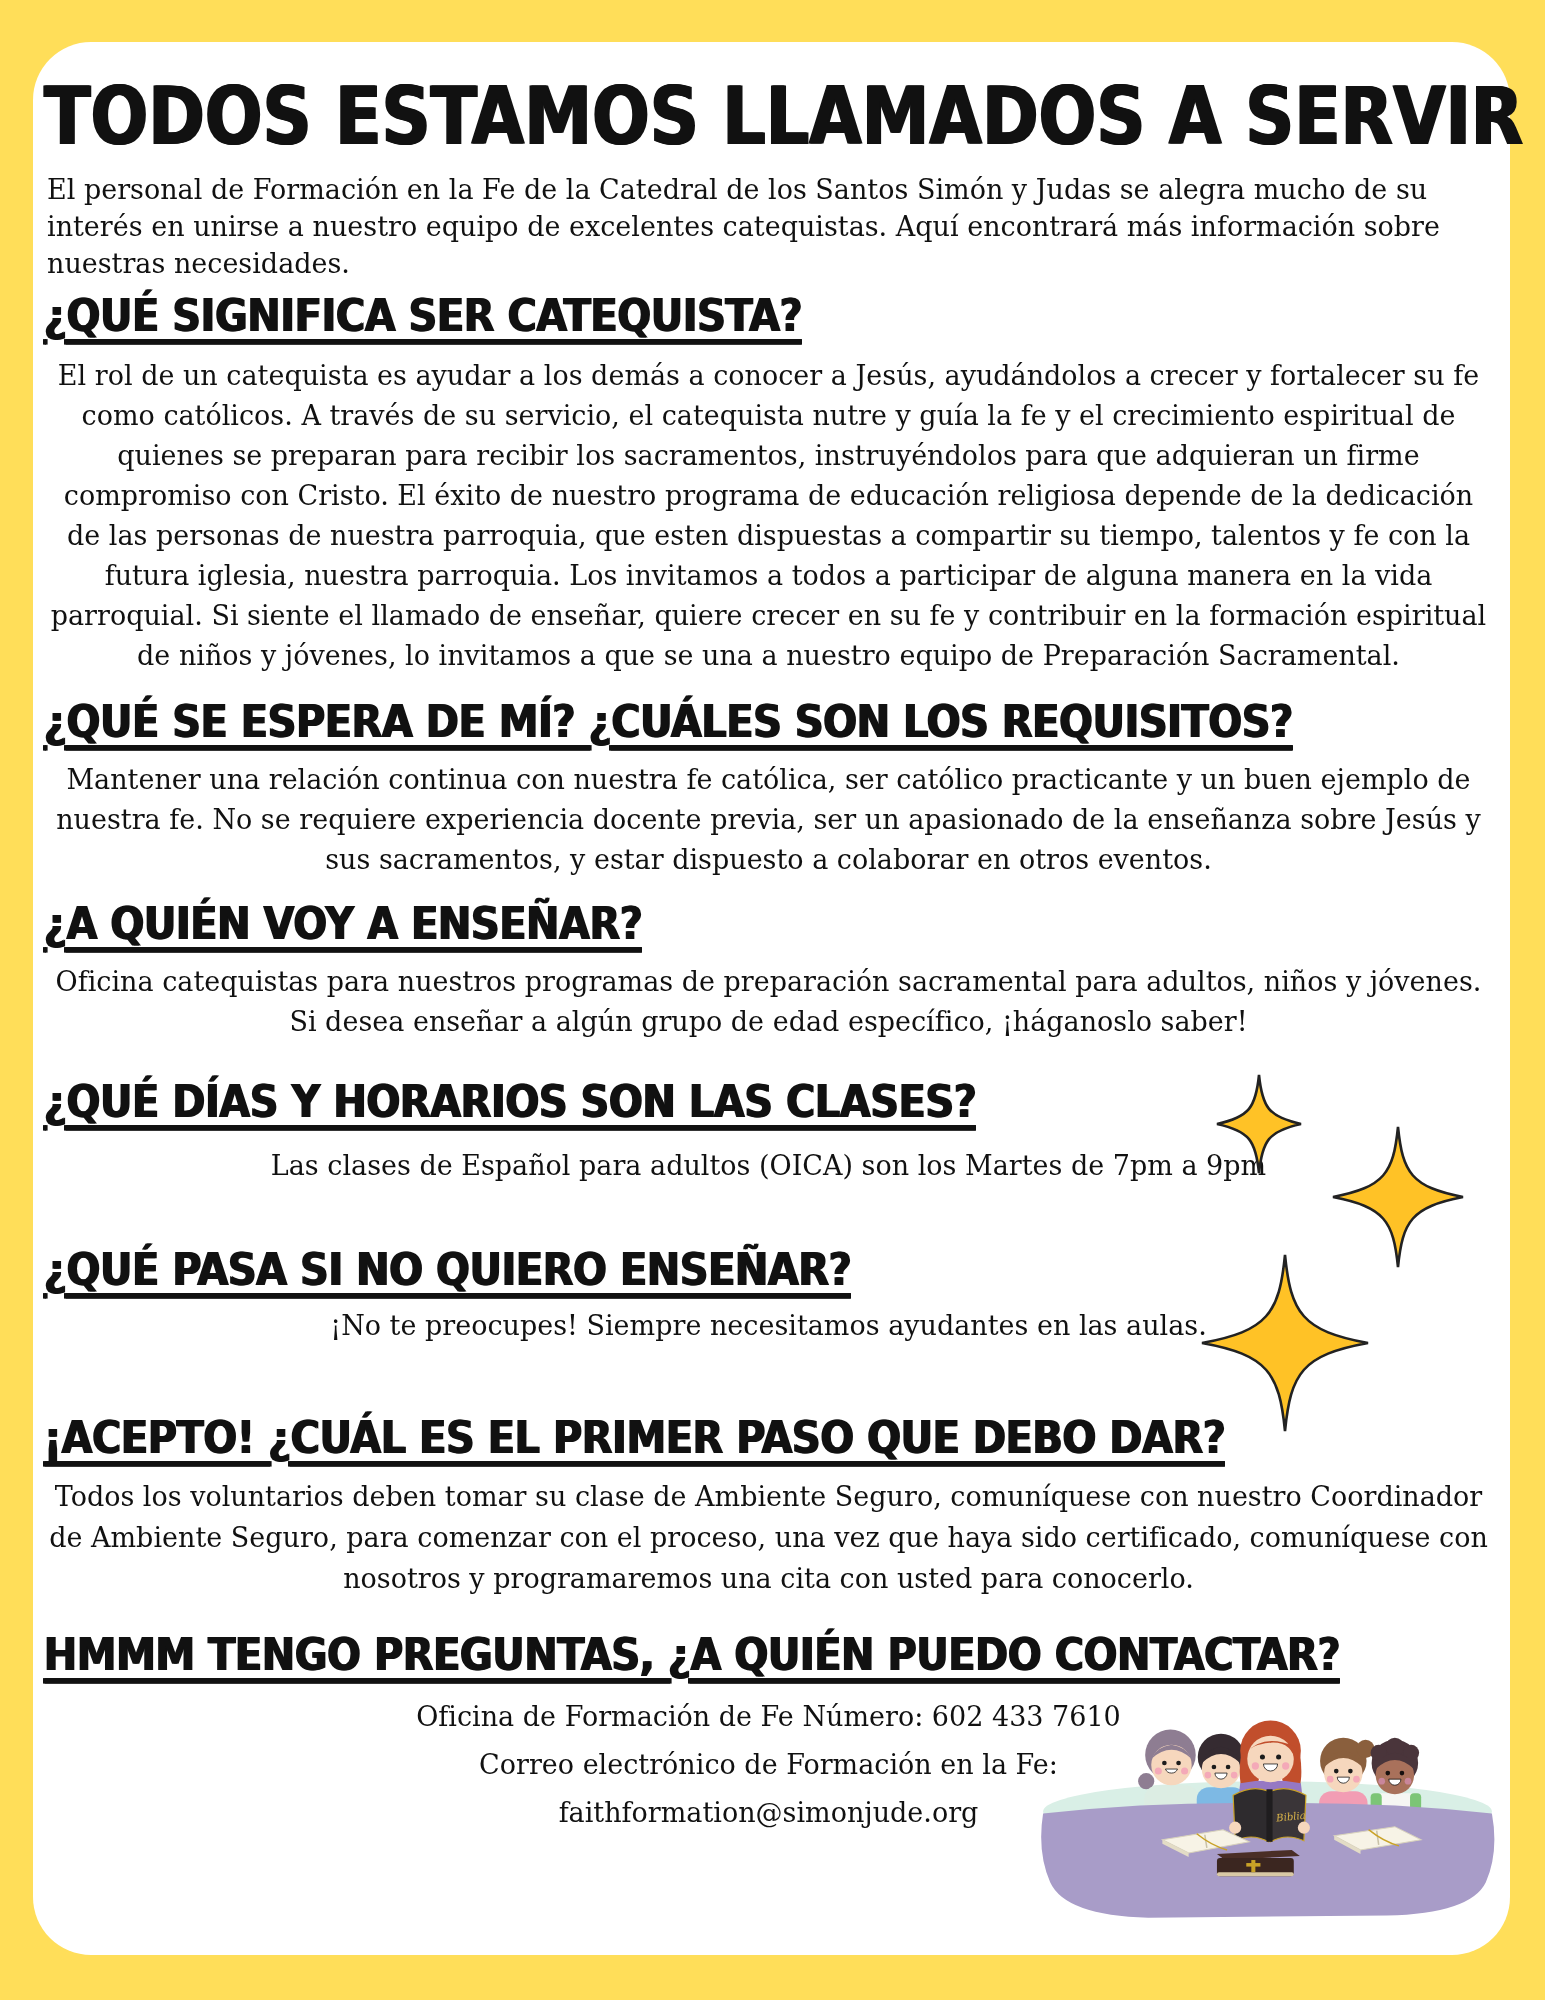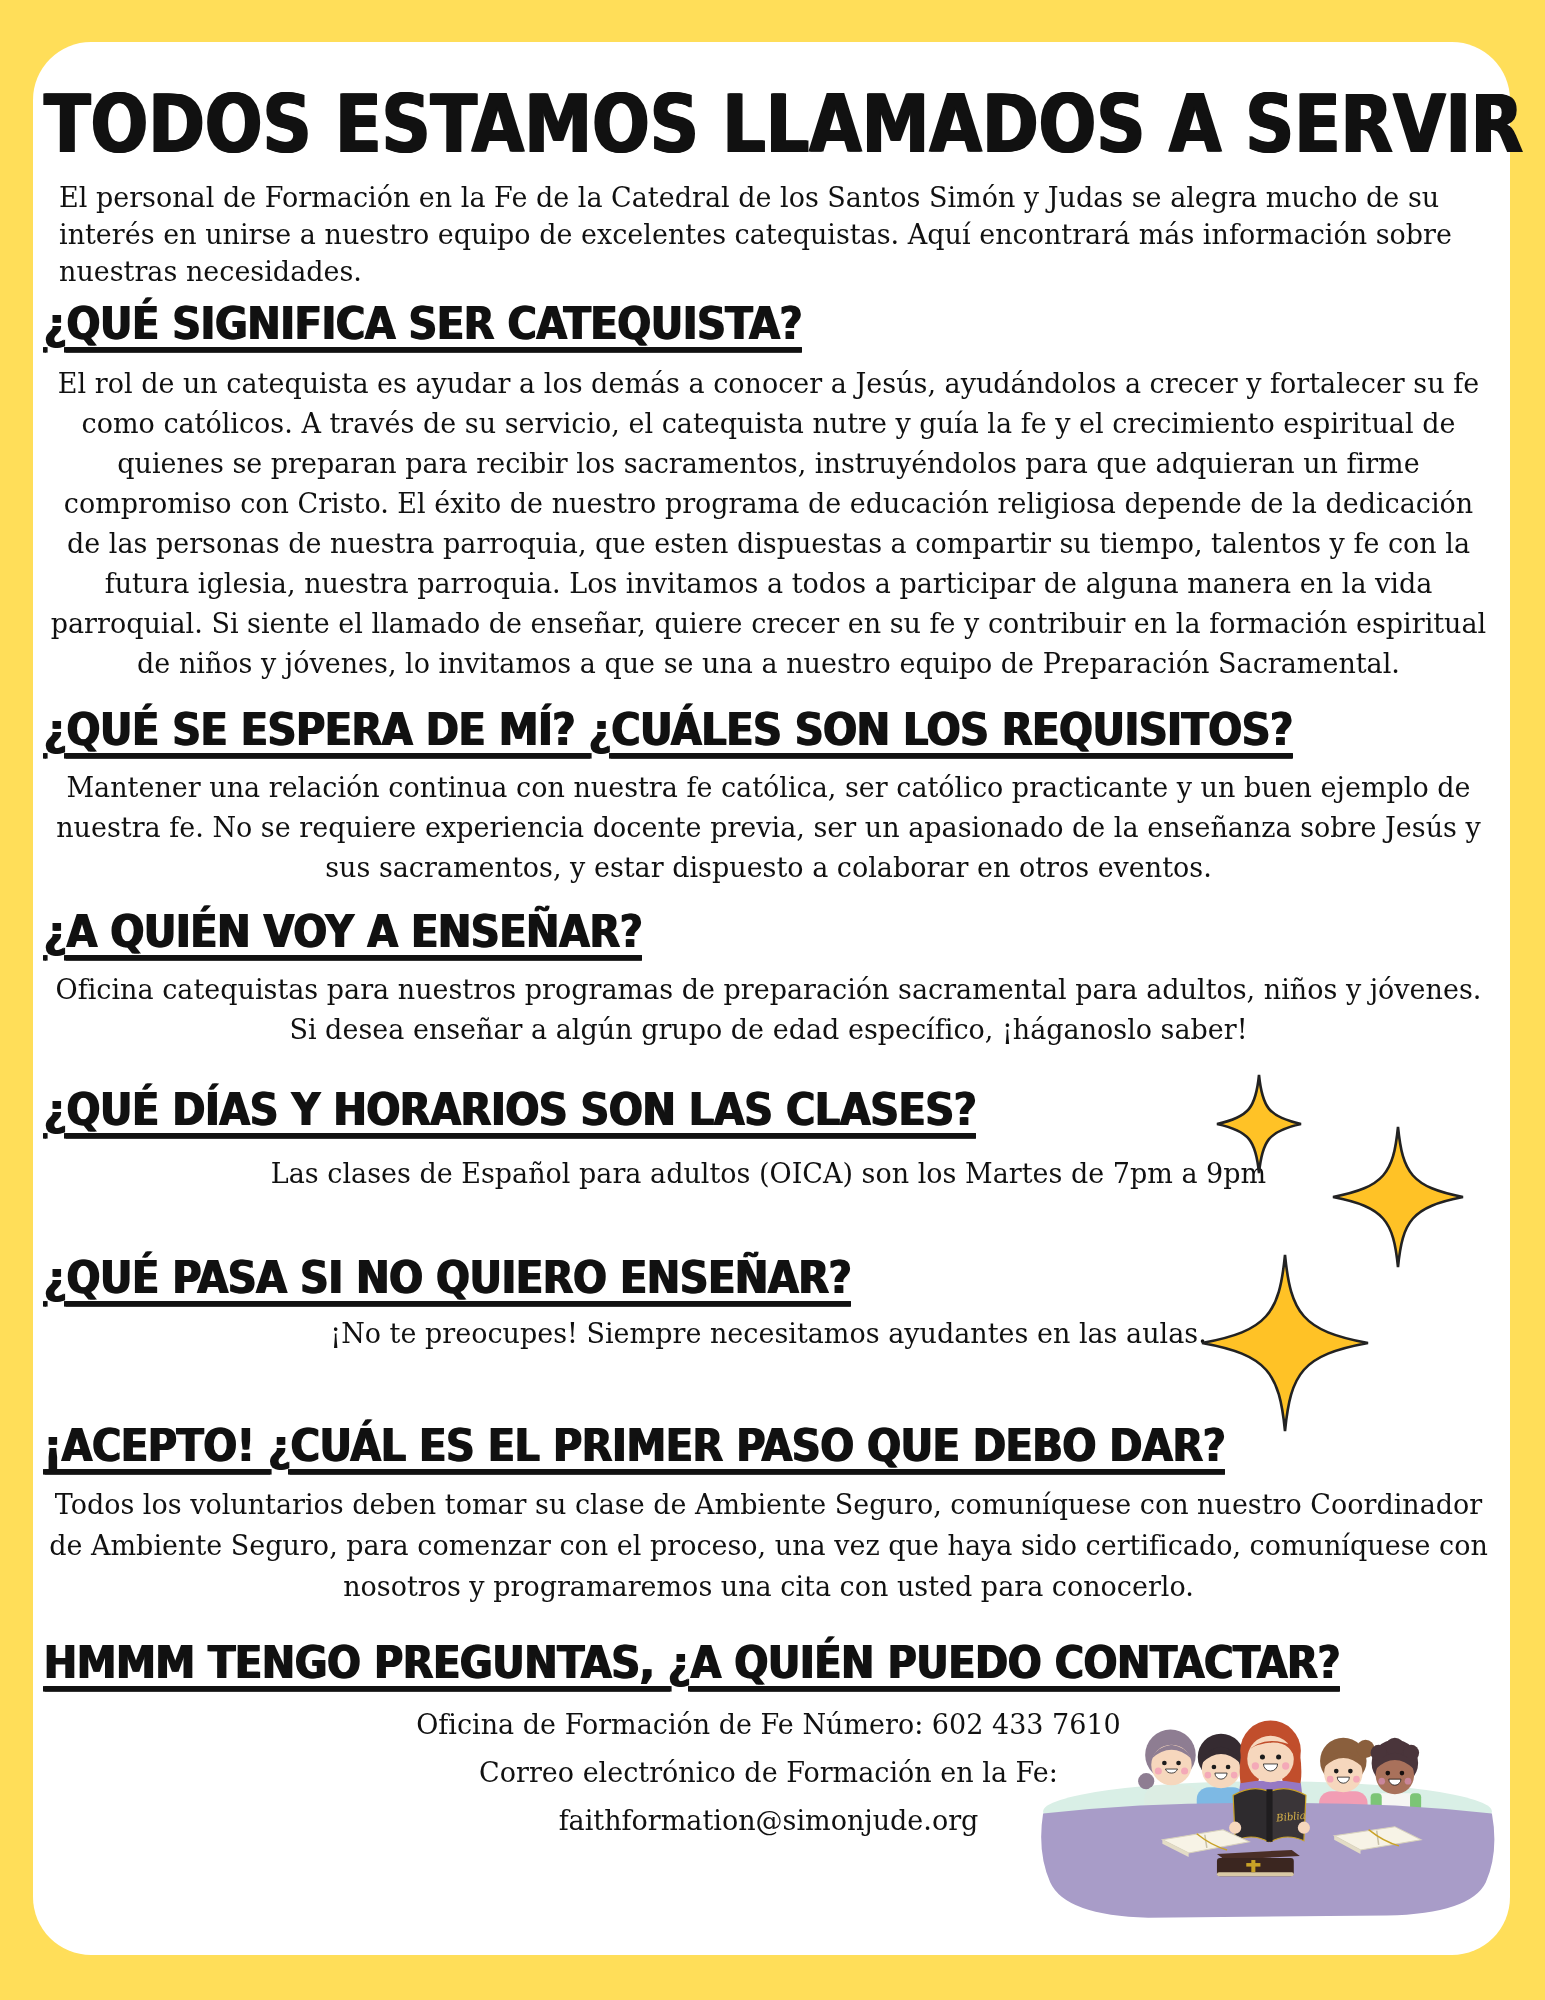--- a/index.html
+++ b/index.html
@@ -9,38 +9,38 @@
     background:#FFDE59;
     overflow:hidden;
     font-family:"DejaVu Serif","Liberation Serif",serif;
     color:#111;
   }
   .card{
     position:absolute;
     left:33px;top:42px;right:35px;bottom:45px;
     background:#ffffff;
     border-radius:58px;
-    padding:40px 16px 0 10px;
+    padding:32px 16px 0 10px;
     box-sizing:border-box;
   }
   .title{
     margin:0 0 18px 0;
     text-align:center;
     font-family:"DejaVu Sans","Liberation Sans",sans-serif;
     font-weight:900;
     font-size:68px;
     line-height:1.05;
     letter-spacing:0px;
     transform:scaleY(1.18);
     transform-origin:center top;
     text-shadow:2.2px 0 0 #111, 1px 0 0 #111;
     white-space:nowrap;
   }
   .intro{
-    margin:26px 0 0 16px;
+    margin:26px 0 0 4px;
     font-size:27px;
     line-height:37px;
   }
   h2.sec-head{
     margin:0;
     font-family:"DejaVu Sans","Liberation Sans",sans-serif;
     font-weight:900;
     font-size:40px;
     line-height:1.2;
     letter-spacing:-0.5px;

